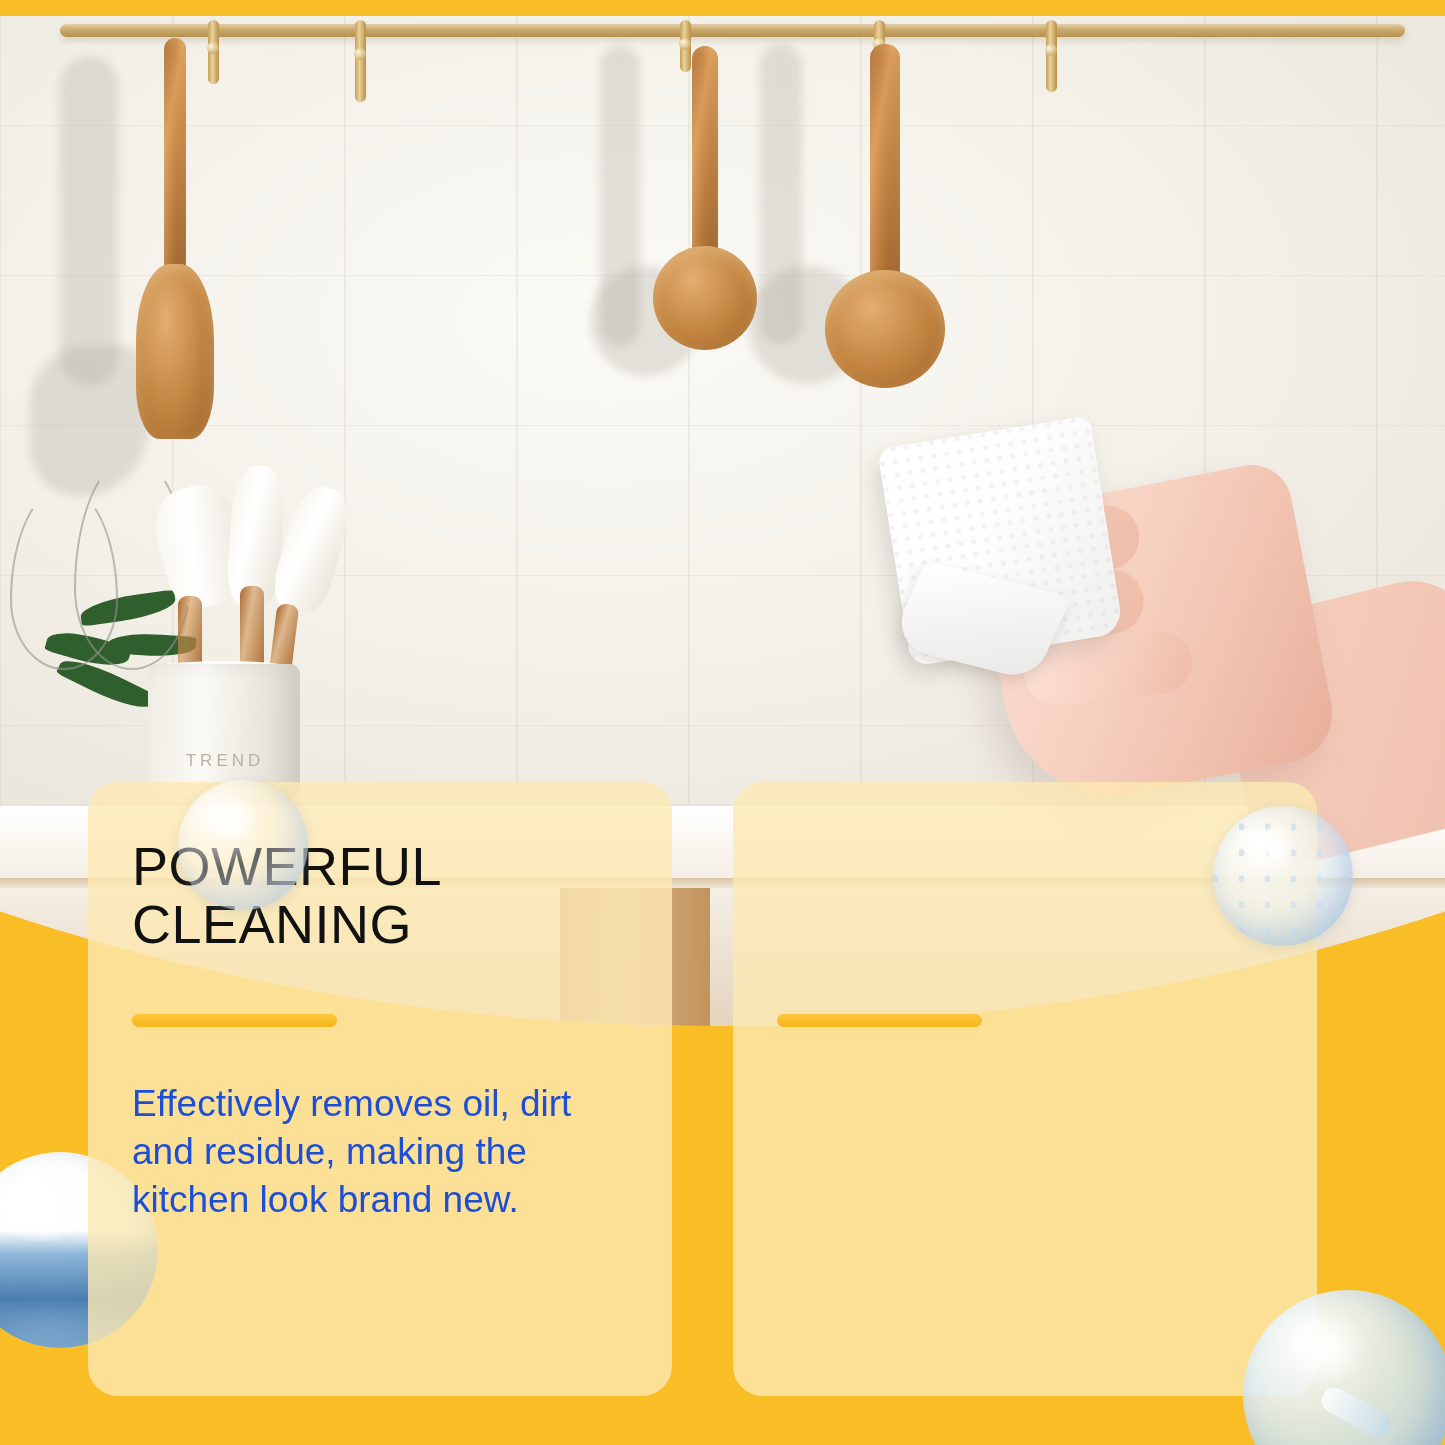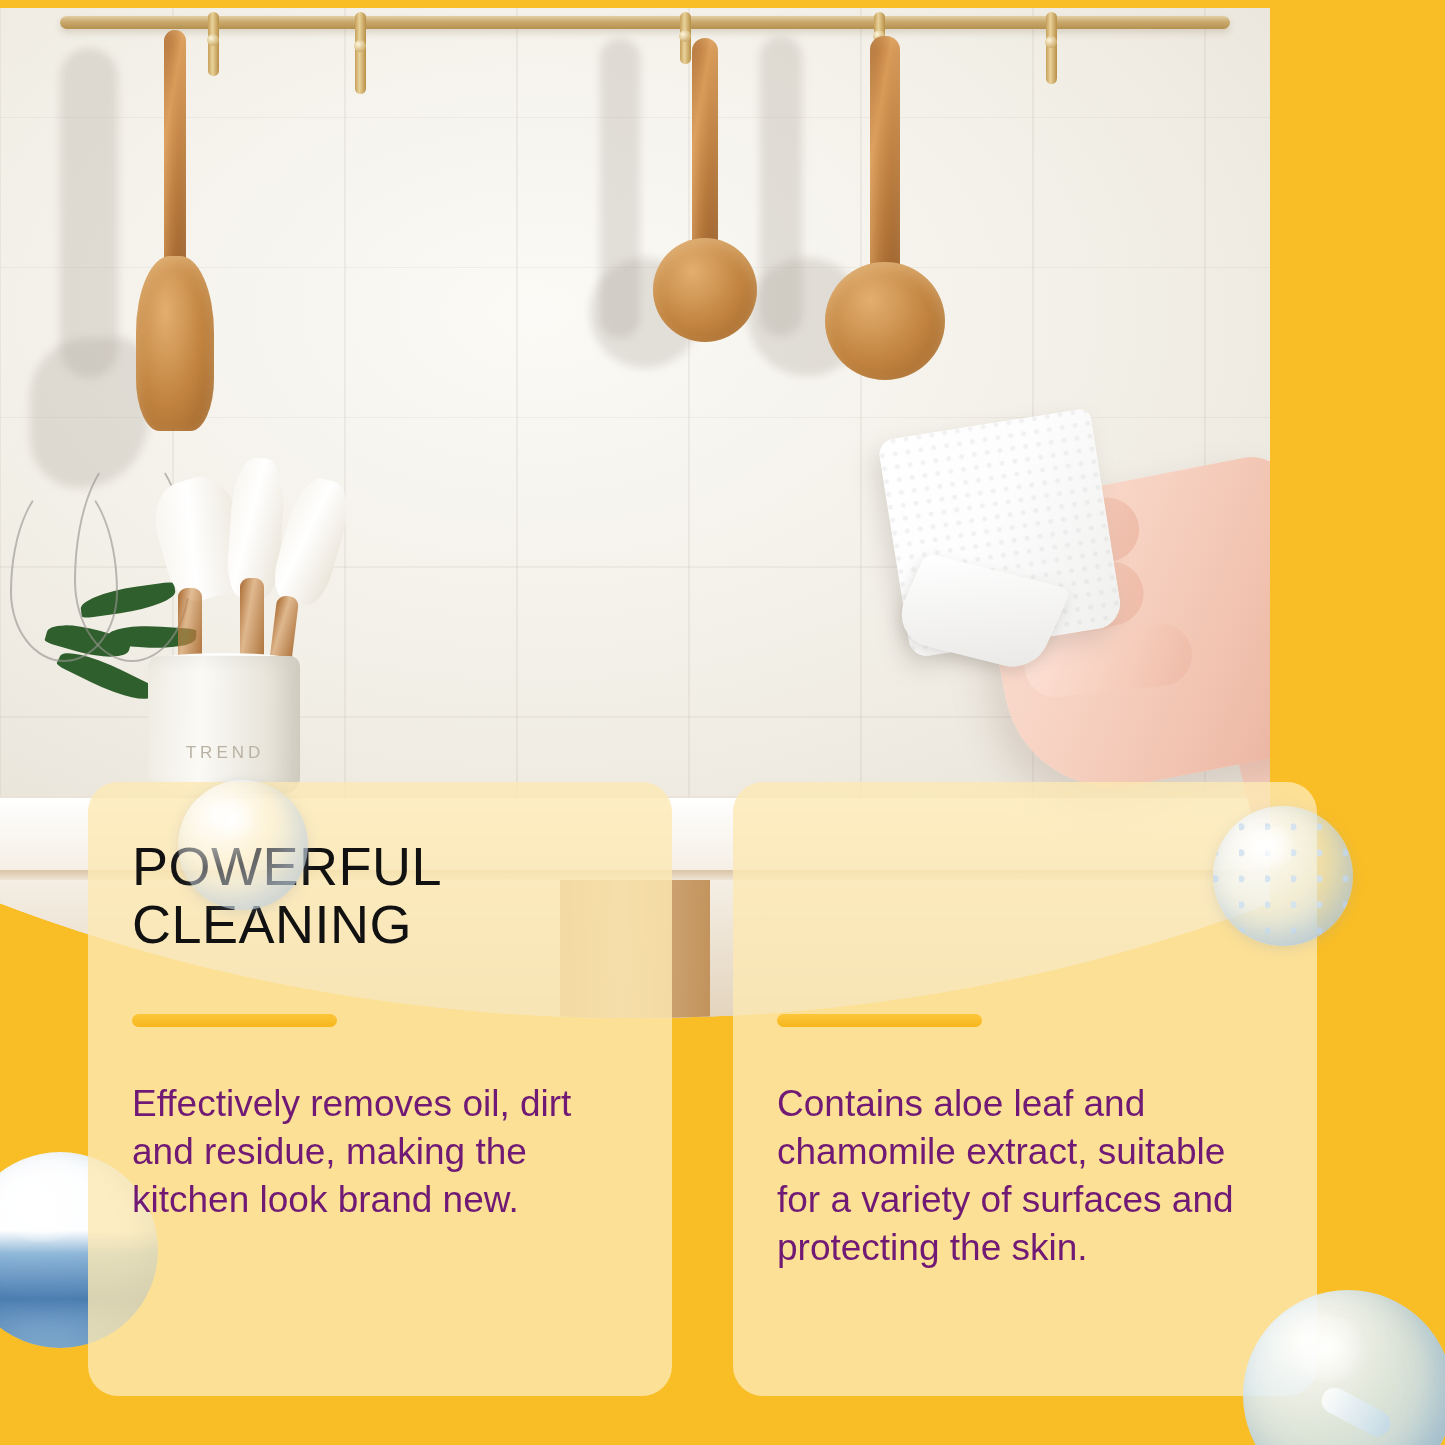--- a/index.html
+++ b/index.html
@@ -7,21 +7,21 @@
 
   .poster{
     position:relative;
     width:1445px;height:1445px;
     overflow:hidden;
     background:#F9BE26;
   }
 
   
   .photo-wrap{
-    position:absolute;left:0;top:8px;width:1270px;height:1010px;
+    position:absolute;left:0;top:16px;width:1445px;height:1010px;
     overflow:hidden;
     -webkit-clip-path:ellipse(108% 100% at 50% 0%);
     clip-path:ellipse(108% 100% at 50% 0%);
   }
   .photo{
     position:absolute;inset:0;
     background:
       
       radial-gradient(ellipse 70% 45% at 50% 108%, rgba(168,138,104,.34), rgba(168,138,104,0) 62%),
       
@@ -133,21 +133,21 @@
     font-size:54px;line-height:1.08;letter-spacing:.5px;
     color:#111111;font-weight:400;
     white-space:pre-line;
   }
   .accent-bar{
     position:absolute;left:44px;top:232px;width:205px;height:13px;border-radius:7px;
     background:linear-gradient(180deg,#FDC63A,#F6B61C);
   }
   .card-body{
     position:absolute;left:44px;right:44px;top:298px;
-    font-size:37px;line-height:1.30;color:#701a75;font-weight:400;
+    font-size:37px;line-height:1.30;color:#1d4ed8;font-weight:400;
   }
 
   
   .bub{position:absolute;border-radius:50%;}
   .bub-tl{
     left:178px;top:780px;width:130px;height:130px;
     background:
       radial-gradient(circle at 30% 26%, rgba(255,255,255,.95), rgba(255,255,255,.35) 42%, rgba(222,232,240,.55) 72%, rgba(196,212,228,.62) 100%);
     box-shadow:inset -10px -12px 26px rgba(160,180,200,.35), 0 3px 12px rgba(150,160,175,.25);
   }
@@ -260,21 +260,20 @@
 
   <div class="card card-left">
     <div class="card-title">POWERFUL
 CLEANING</div>
     <div class="accent-bar"></div>
     <div class="card-body">Effectively removes oil, dirt and residue, making the kitchen look brand new.</div>
   </div>
 
   <div class="card card-right">
     <div class="accent-bar"></div>
-    <div class="card-body">Contains aloe leaf and chamomile extract, suitable for a variety of surfaces and protecting the skin.</div>
   </div>
 
   <div class="bub bub-tl">
     <div class="bub-gloss" style="left:20%;top:14%;width:44%;height:32%;"></div>
   </div>
   <div class="bub bub-tr">
     <div class="bub-gloss" style="left:20%;top:14%;width:42%;height:30%;"></div>
   </div>
   <div class="bub bub-br">
     <div class="bub-gloss" style="left:18%;top:12%;width:44%;height:32%;"></div>

